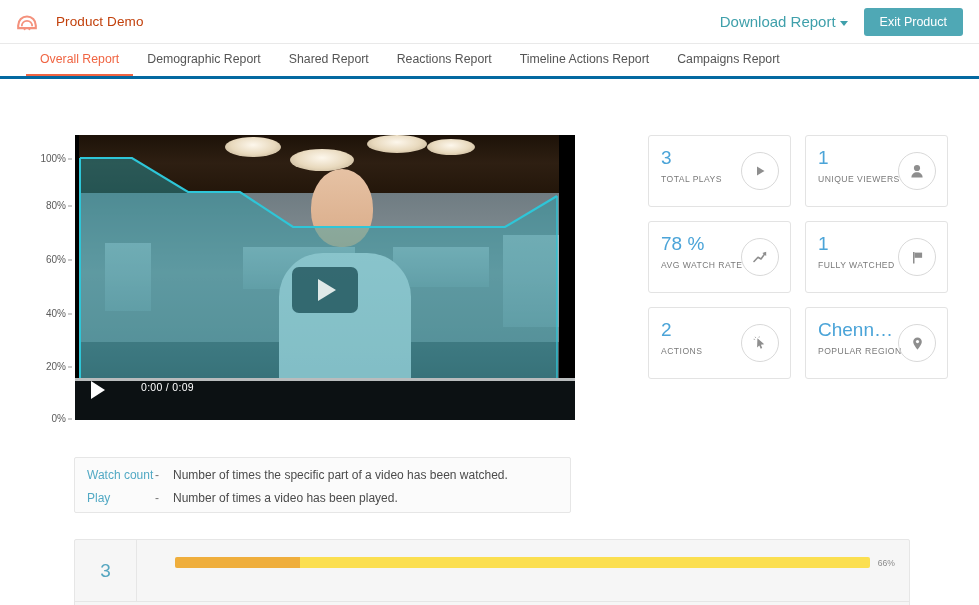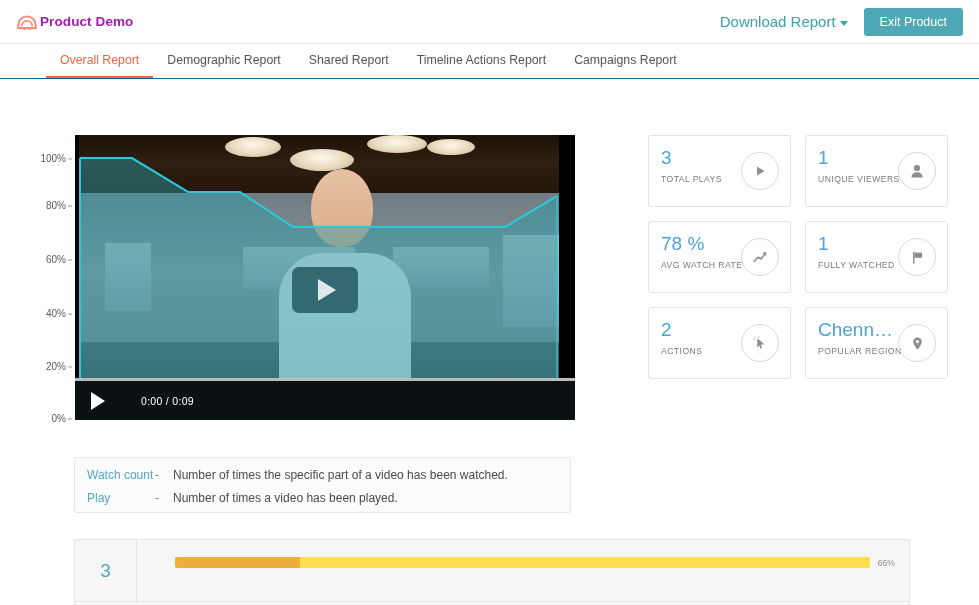--- a/index.html
+++ b/index.html
@@ -21,23 +21,23 @@
     border-bottom: 1px solid #e9e9e9;
     background: #fff;
   }
   .logo {
     width: 26px; height: 26px;
     flex: 0 0 26px;
     display: flex; align-items: center; justify-content: center;
   }
   .app-title {
     font-size: 13.5px;
-    color: #a21caf;
+    color: #c2410c;
+    margin-left: 16px;
     letter-spacing: .1px;
-    font-weight: bold;
   }
   .topbar-spacer { flex: 1 1 auto; }
   .download-report {
     font-size: 15px;
     color: #3fa0ab;
     cursor: pointer;
     margin-right: 16px;
     white-space: nowrap;
     padding-left: 40px;
   }
@@ -58,22 +58,22 @@
     padding: 7px 16px;
     cursor: pointer;
     font-family: inherit;
   }
 
   
   .tabbar {
     height: 35px;
     display: flex;
     align-items: stretch;
-    padding-left: 46px;
-    border-bottom: 1px solid #0369a1;
+    padding-left: 26px;
+    border-bottom: 3px solid #0369a1;
     background: #fff;
     text-align: center;
   }
   .tab {
     font-size: 12.3px;
     color: #555;
     display: flex;
     align-items: center;
     padding: 0 14px;
     cursor: pointer;
@@ -205,21 +205,21 @@
     border-left: 18px solid #dfe9e8;
     margin-left: 4px;
   }
 
   .video-ctrl {
     position: absolute;
     left: 0; bottom: 0;
     width: 572px; height: 42px;
     background: #0c1113;
     border-top: 3px solid #b9bcbd;
-    display: flex; align-items: center;
+    display: flex; align-items: flex-start;
     padding-left: 16px;
   }
   .ctrl-play {
     width: 0; height: 0;
     border-top: 9px solid transparent;
     border-bottom: 9px solid transparent;
     border-left: 14px solid #ffffff;
     cursor: pointer;
   }
   .ctrl-time {
@@ -362,20 +362,21 @@
   <div class="download-report">
     <span>Download Report</span><span class="caret"></span>
   </div>
   <button class="exit-report">Exit Product</button>
 </div>
 
 <div class="tabbar">
   <div class="tab active">Overall Report</div>
   <div class="tab">Demographic Report</div>
   <div class="tab">Shared Report</div>
+  <div class="tab">Reactions Report</div>
   <div class="tab">Timeline Actions Report</div>
   <div class="tab">Campaigns Report</div>
 </div>
 
 <div class="main">
 
   <div class="chart-wrap">
 
     <div class="yaxis">
       <div class="ytick" style="top:23px">100%</div>

